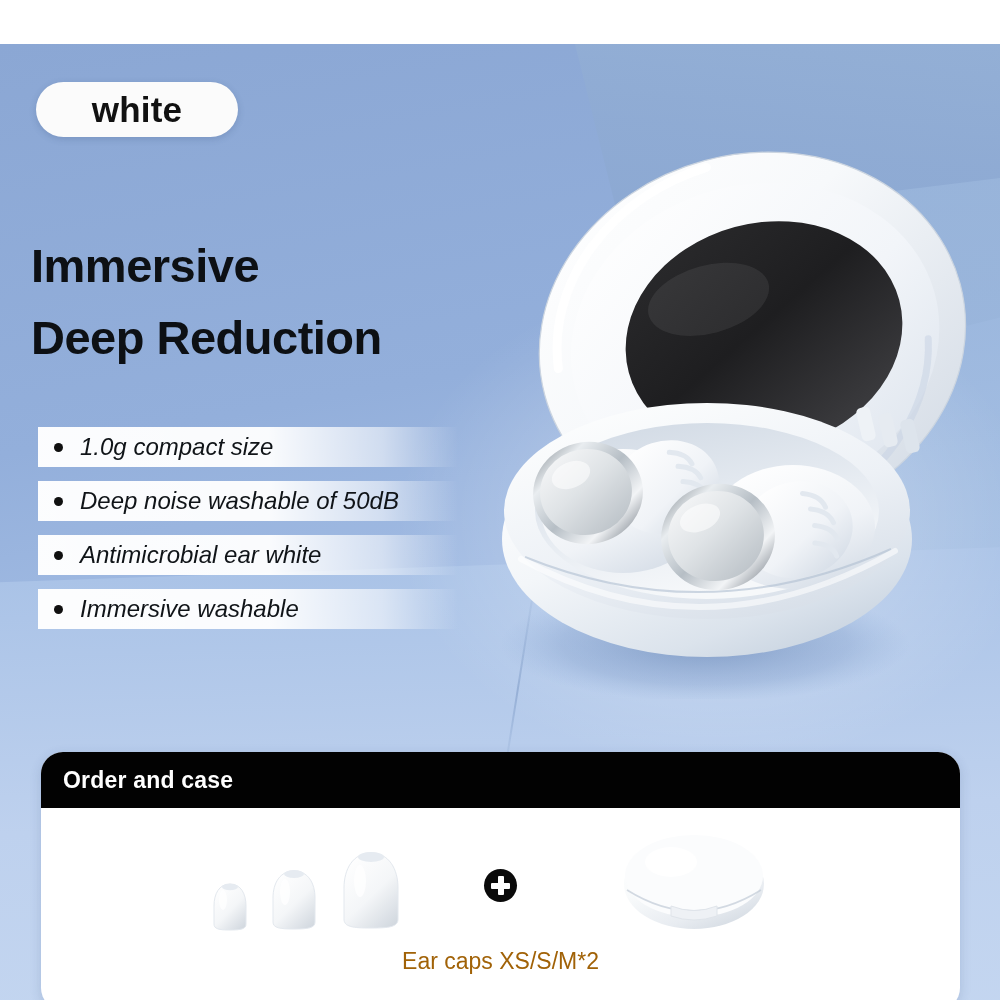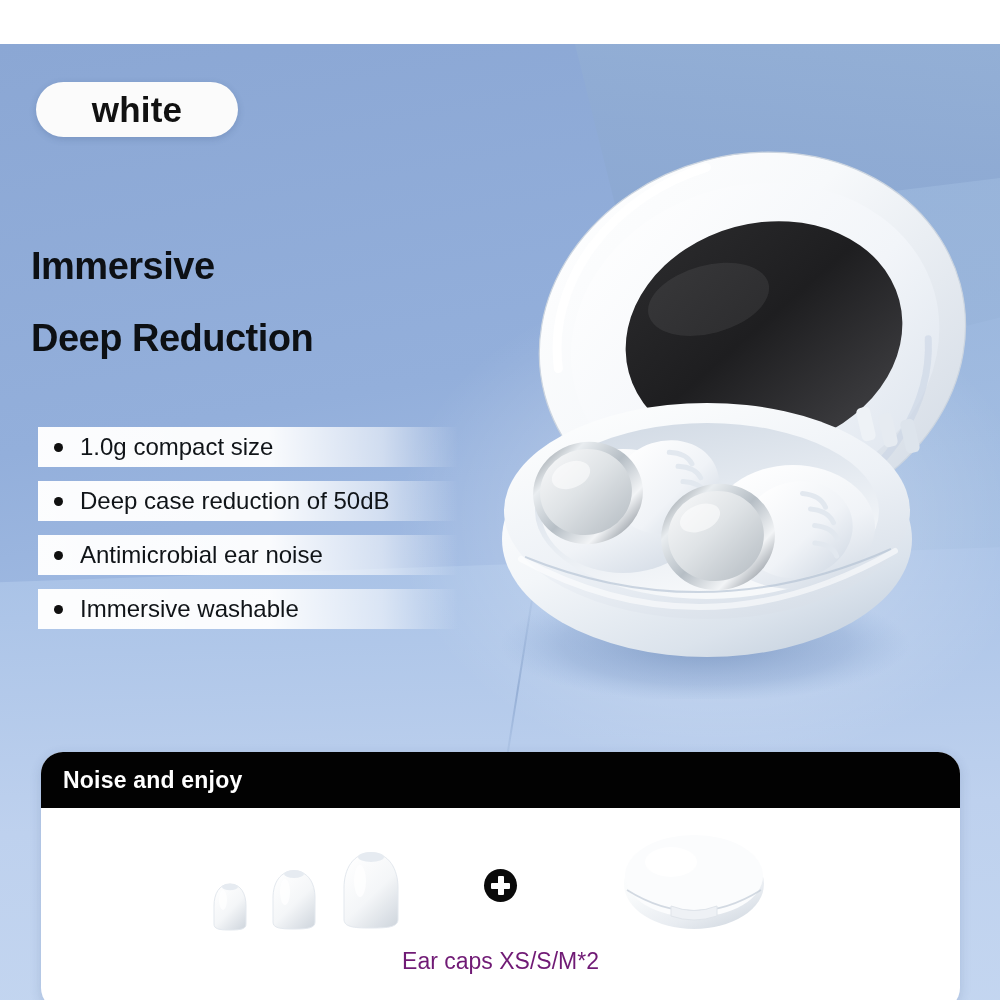--- a/index.html
+++ b/index.html
@@ -77,21 +77,21 @@
     line-height: 1;
   }
 
   
   #headline {
     position: absolute;
     left: 31px; top: 186px;
     width: 620px;
   }
   #headline .hl-line {
-    font-size: 38px;
+    font-size: 47px;
     font-weight: 700;
     color: #0d1014;
     line-height: 72px;
     letter-spacing: -0.5px;
     white-space: nowrap;
   }
 
   
   #features {
     position: absolute;
@@ -122,20 +122,21 @@
   }
   .feature-row .ftext {
     position: relative;
     z-index: 2;
     margin-left: 17px;
     font-size: 24px;
     font-weight: 500;
     color: #101418;
     line-height: 1;
     white-space: nowrap;
+    font-style: italic;
   }
 
   
   #hero { position: absolute; left: 455px; top: 95px; width: 545px; height: 560px; }
   #hero svg { display: block; }
 
   
   #order-card {
     position: absolute;
     left: 41px; top: 708px;
@@ -194,21 +195,21 @@
   #kit-captions {
     position: absolute;
     left: 0; right: 0; top: 142px;
     display: flex;
     justify-content: center;
     align-items: baseline;
   }
   #kit-captions .cap {
     font-size: 23px;
     font-weight: 500;
-    color: #701a75;
+    color: #a16207;
     line-height: 1;
     white-space: nowrap;
     text-align: center;
   }
   #kit-captions .cap.left  { width: 330px; }
   #kit-captions .cap.right { width: 420px; }
 </style>
 </head>
 <body>
 
@@ -359,37 +360,37 @@
 
   <div id="features">
     <div class="feature-row">
       <div class="band"></div>
       <span class="dot"></span>
       <span class="ftext">1.0g compact size</span>
     </div>
     <div class="feature-row">
       <div class="band"></div>
       <span class="dot"></span>
-      <span class="ftext">Deep case reduction of 50dB</span>
+      <span class="ftext">Deep noise washable of 50dB</span>
     </div>
     <div class="feature-row">
       <div class="band"></div>
       <span class="dot"></span>
-      <span class="ftext">Antimicrobial ear noise</span>
+      <span class="ftext">Antimicrobial ear white</span>
     </div>
     <div class="feature-row">
       <div class="band"></div>
       <span class="dot"></span>
       <span class="ftext">Immersive washable</span>
     </div>
   </div>
 
   <div id="order-card">
     <div id="order-card-header">
-      <span class="title">Noise and enjoy</span>
+      <span class="title">Order and case</span>
     </div>
     <div id="order-card-body">
 
       <div id="kit-row">
 
         <div id="eartips-group">
           <svg width="40" height="52" viewBox="0 0 40 52">
             <defs>
               <linearGradient id="tipA" x1="15%" y1="0%" x2="85%" y2="100%">
                 <stop offset="0%" stop-color="#ffffff"></stop>

